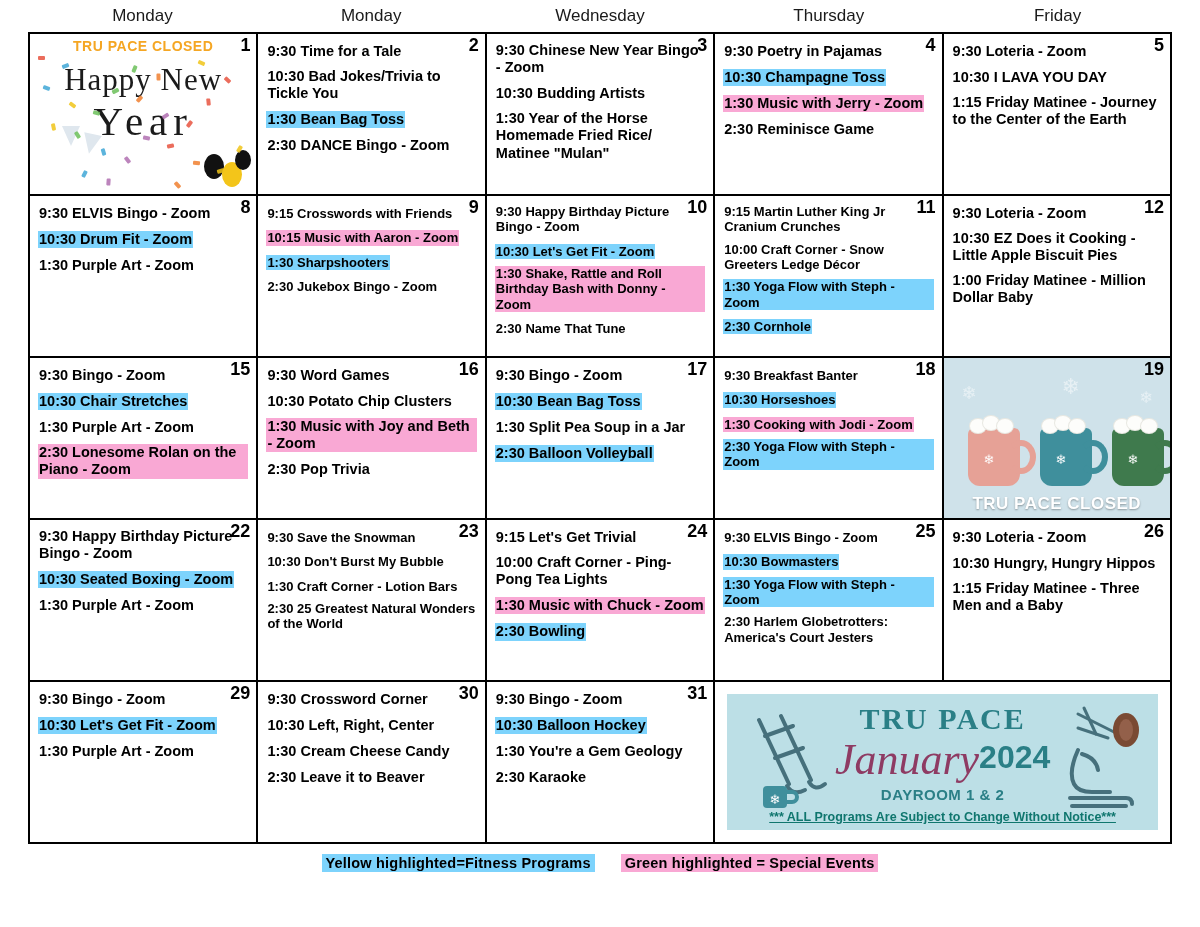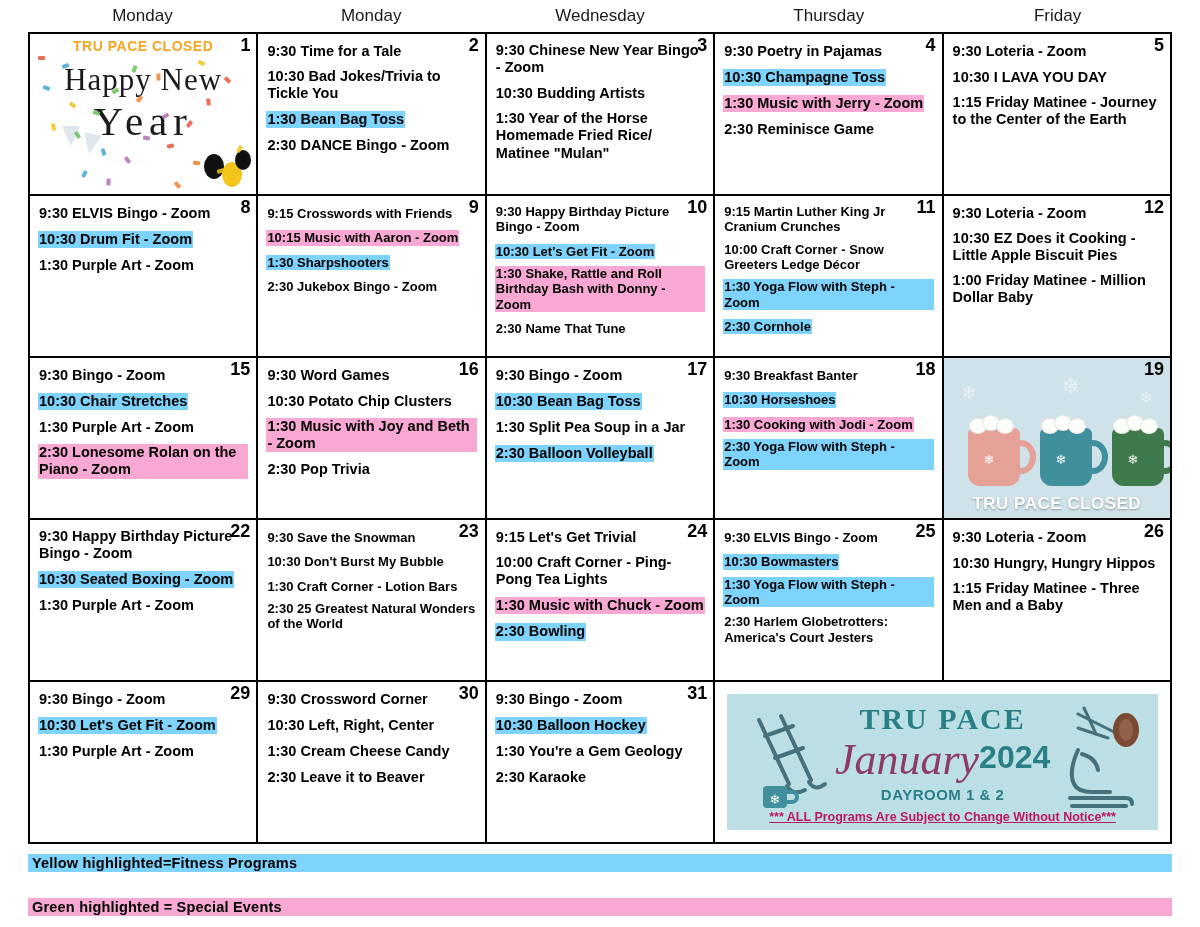--- a/index.html
+++ b/index.html
@@ -242,33 +242,32 @@
     font-weight: 700;
     letter-spacing: .5px;
   }
   .banner .notice {
     position: absolute;
     bottom: 6px;
     left: 0; right: 0;
     text-align: center;
     font-size: 12.5px;
     font-weight: 700;
-    color: #be185d;
+    color: #0f766e;
   }
   .banner .notice u { text-decoration: underline; }
   .sled, .skate, .pine, .cup {
     position: absolute;
   }
   .legend {
     display: flex;
     justify-content: center;
     gap: 26px;
     padding-top: 10px;
     font-family: "Liberation Sans", sans-serif;
-    flex-direction: column;
   }
   .legend span {
     font-size: 14.5px;
     font-weight: 700;
     padding: 1px 4px;
     letter-spacing: .2px;
   }
 </style>
 </head>
 <body>

